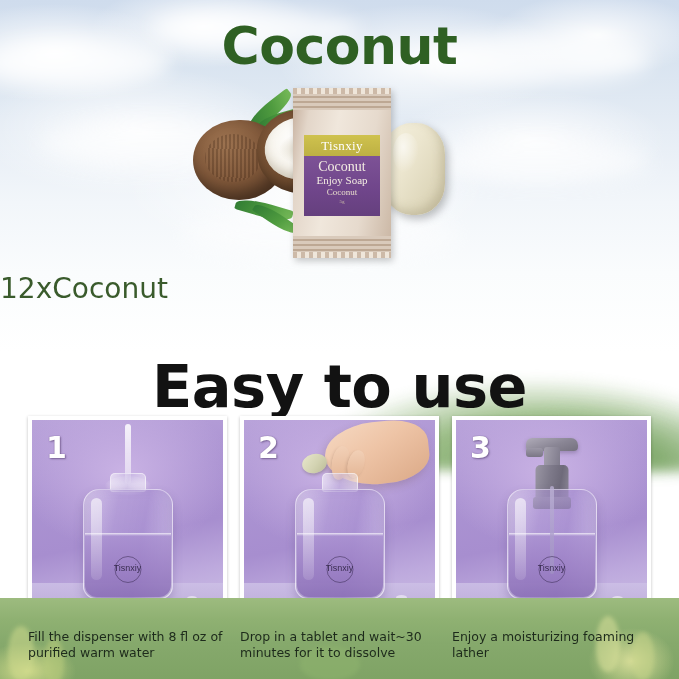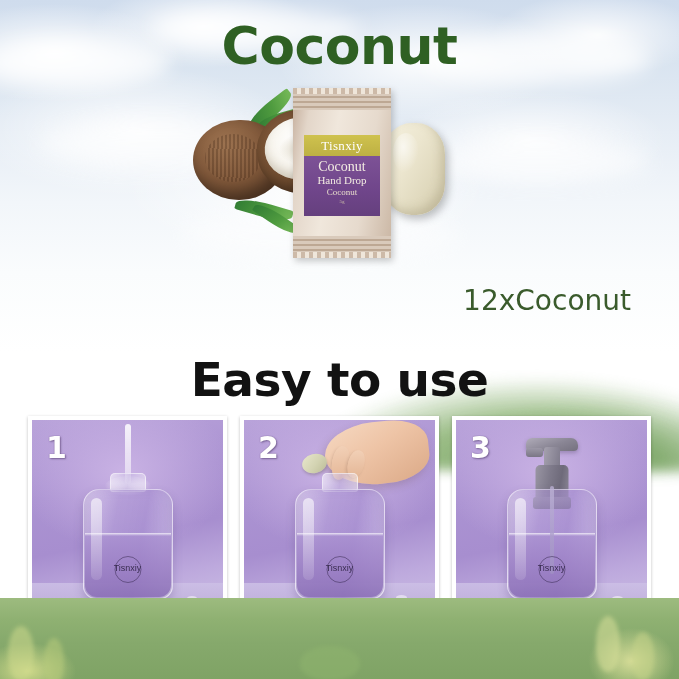--- a/index.html
+++ b/index.html
@@ -44,26 +44,26 @@
   }
   .grass-blade{position:absolute;border-radius:50% 50% 45% 45%;filter:blur(2.2px);opacity:.55;}
 
   
   .title-coconut{
     position:absolute;left:0;top:16px;width:679px;text-align:center;
     font-size:52px;font-weight:bold;color:#2f6023;letter-spacing:-.5px;
     font-family:"DejaVu Sans",sans-serif;
   }
   .pack-caption{
-    position:absolute;left:0;top:284px;width:631px;text-align:right;
+    position:absolute;left:0;top:272px;width:631px;text-align:left;
     font-size:28px;color:#3a5b2c;font-family:"DejaVu Sans",sans-serif;
   }
   .title-easy{
     position:absolute;left:0;top:352px;width:679px;text-align:center;
-    font-size:47px;font-weight:bold;color:#121212;letter-spacing:-.5px;
+    font-size:59px;font-weight:bold;color:#121212;letter-spacing:-.5px;
     font-family:"DejaVu Sans",sans-serif;
   }
 
   
   .hero{position:absolute;left:185px;top:85px;width:280px;height:180px;}
   
   .coco-leaf{position:absolute;background:linear-gradient(110deg,#2f7a33 0%,#4f9b3f 55%,#7bbd5c 100%);border-radius:60% 8% 60% 8%;}
   .coco-shell{
     position:absolute;left:8px;top:35px;width:92px;height:80px;border-radius:50% 48% 50% 50%;
     background:radial-gradient(ellipse at 35% 30%, #9d7350 0%, #80583a 45%, #5e3e27 100%);
@@ -293,21 +293,21 @@
     <div class="pack">
       <div class="pack-crimp top"></div>
       <div class="pack-zig top"></div>
       <div class="pack-crimp bot"></div>
       <div class="pack-zig bot"></div>
       <div class="pack-band">
         <span>Tisnxiy</span>
       </div>
       <div class="pack-label">
         <div class="l1">Coconut</div>
-        <div class="l2">Hand Drop</div>
+        <div class="l2">Enjoy Soap</div>
         <div class="l3">Coconut</div>
         <div class="l4">5g</div>
       </div>
     </div>
   </div>
 
   <div class="pack-caption">12xCoconut</div>
 
   <div class="title-easy">Easy to use</div>
 
@@ -380,14 +380,19 @@
   </div>
 
   <div class="bg-grass">
     <div class="grass-blade" style="left:8px;top:28px;width:26px;height:54px;background:#cdd98c;"></div>
     <div class="grass-blade" style="left:44px;top:40px;width:20px;height:46px;background:#b9cc7c;"></div>
     <div class="grass-blade" style="left:596px;top:18px;width:24px;height:56px;background:#d9e09a;"></div>
     <div class="grass-blade" style="left:632px;top:34px;width:22px;height:48px;background:#c7d48a;"></div>
     <div class="grass-blade" style="left:300px;top:48px;width:60px;height:34px;background:#8fb46e;"></div>
   </div>
 
+  <div class="captions">
+    <div class="caption">Fill the dispenser with 8 fl oz of purified warm water</div>
+    <div class="caption">Drop in a tablet and wait~30 minutes for it to dissolve</div>
+    <div class="caption">Enjoy a moisturizing foaming lather</div>
+  </div>
 
 </div>
 
 </body></html>

